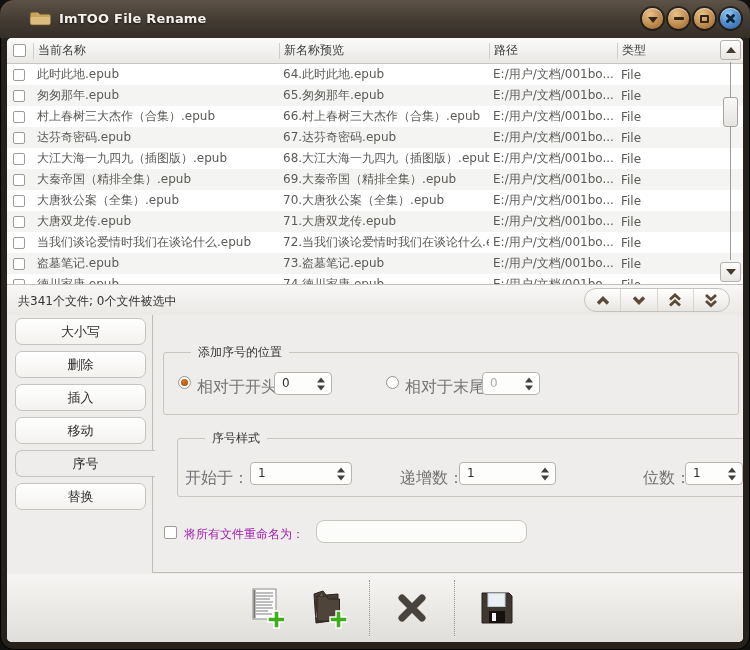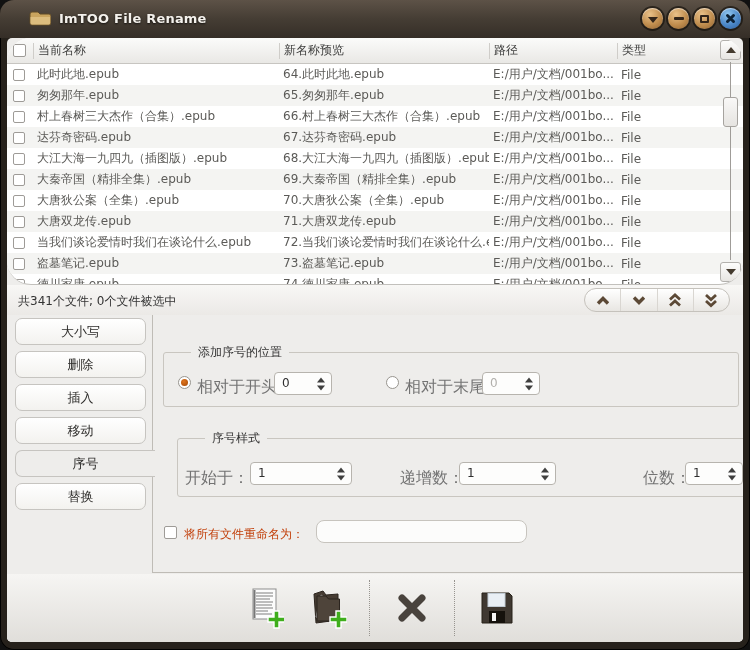--- a/index.html
+++ b/index.html
@@ -21,21 +21,21 @@
   .wbtn.close { background:radial-gradient(circle at 38% 30%, #90c6ef, #4b87c7 55%, #2c5e9d); }
   .g-tri { width:0; height:0; border-left:5px solid transparent; border-right:5px solid transparent; border-top:6px solid #32251a; margin-top:2px;}
   .g-min { width:10px; height:3px; background:#32251a; border-radius:1px; }
   .g-max { width:9px; height:8px; border:2px solid #32251a; border-radius:1px; }
 
   
   .content { position:absolute; left:7px; top:38px; width:736px; height:604px; background:#eeedeb;
              border-radius:5px; overflow:hidden; }
 
   
-  .table-area { position:relative; height:247px; background:#fff; border-bottom:1px solid #c2c0bc; overflow:hidden;border-radius:24px; }
+  .table-area { position:relative; height:247px; background:#fff; border-bottom:1px solid #c2c0bc; overflow:hidden; }
   .thead { display:flex; height:26px; align-items:stretch; background:linear-gradient(#fbfbfa,#e9e8e5);
            border-bottom:1px solid #c7c5c1; font-size:12px; color:#3d3d3c; }
   .th { display:flex; align-items:center; overflow:hidden; white-space:nowrap; }
   .th .sepline { border-left:1px solid #cfcdc9; height:16px; margin-right:4px; }
   .cc { flex:0 0 26px; display:flex; align-items:center; padding-left:6px; }
   .c1 { flex:0 0 246px; } .c2 { flex:0 0 210px; } .c3 { flex:0 0 128px;text-align:center; } .c4 { flex:1 1 auto; }
   .checkbox { width:13px; height:13px; border:1px solid #9e9b97; border-radius:2px; background:#fff; flex:none; }
   .trow { display:flex; height:21px; align-items:center; font-size:12px; color:#5b5a57; cursor:default; }
   .trow:nth-child(even) { background:#f4f4f2; }
   .trow .checkbox { width:12px; height:12px; }
@@ -66,37 +66,37 @@
   .lower { position:relative; height:327px; background:#eeedeb; }
   .side-btn { position:absolute; left:8px; width:131px; height:27px; border:1px solid #c6c4c0; border-radius:7px;
               background:linear-gradient(#ffffff,#f3f2ef); display:flex; align-items:center; justify-content:center;
               font-size:13px; color:#2e2d2b; cursor:pointer; z-index:2; }
   .side-btn.active { width:140px; background:#eeedeb; border-right:none; border-radius:7px 0 0 7px; z-index:4; }
   .panel { position:absolute; left:145px; top:0; right:0; height:258px;
            border-left:1px solid #bfbcb6; border-bottom:1px solid #bfbcb6; z-index:1; }
 
   .group { position:absolute; left:10px; width:576px; border:1px solid #c9c6c0; border-radius:3px; }
   .group-legend { position:absolute; top:-9px; left:27px; background:#eeedeb; padding:0 7px; font-size:12px; color:#333; }
-  .group.pos { top:37px; height:55px; }
+  .group.pos { top:37px; height:63px; }
   .group.style { top:123px; height:59px;margin-left:14px; }
 
   .radio { position:absolute; width:13px; height:13px; border:1px solid #98958f; border-radius:50%; background:#fff; cursor:pointer; }
   .radio.sel::after { content:''; display:block; width:7px; height:7px; margin:2px; border-radius:50%;
                       background:radial-gradient(circle at 40% 35%, #e0761f, #a34703); }
   .flabel { position:absolute; font-size:16px; color:#737373; white-space:nowrap; }
 
   .spin { position:absolute; height:23px; border:1px solid #b7b4ae; border-radius:4px; background:#fdfdfc; cursor:text; }
   .spin .val { display:block; padding-left:7px; font-size:12px; line-height:21px; color:#2f2f2f; }
   .spin.dis .val { color:#b2b0ac; }
   .spin .arrows { position:absolute; right:6px; top:50%; transform:translateY(-50%); display:flex; flex-direction:column; gap:3px; cursor:pointer; }
   .tri-u { width:0;height:0;border-left:4px solid transparent;border-right:4px solid transparent;border-bottom:5px solid #3f3f3e; }
   .tri-d { width:0;height:0;border-left:4px solid transparent;border-right:4px solid transparent;border-top:5px solid #3f3f3e; }
 
   .rename-check { position:absolute; left:11px; top:211px; }
-  .rename-label { position:absolute; left:31px; top:211px; font-size:12px; color:#c2410c; white-space:nowrap; }
+  .rename-label { position:absolute; left:31px; top:211px; font-size:12px; color:#a21caf; white-space:nowrap; }
   .rename-input { position:absolute; left:163px; top:205px; width:211px; height:23px; border:1px solid #c7c4be;
                   border-radius:8px; background:#fcfcfb; font-size:12px; padding:0 8px; color:#333; outline:none; }
 
   
   .toolbar { position:absolute; left:0; right:0; top:259px; height:68px;
              background:linear-gradient(#f6f5f3,#e0deda); display:flex; align-items:center; padding-left:236px; }
   .tool { width:44px; height:48px; display:flex; align-items:center; justify-content:center; cursor:pointer; }
   .tsep { height:56px; border-left:1px dotted #97948f; margin:0 20px; }
   .tool.m-r { margin-right:18px; }
 </style>

